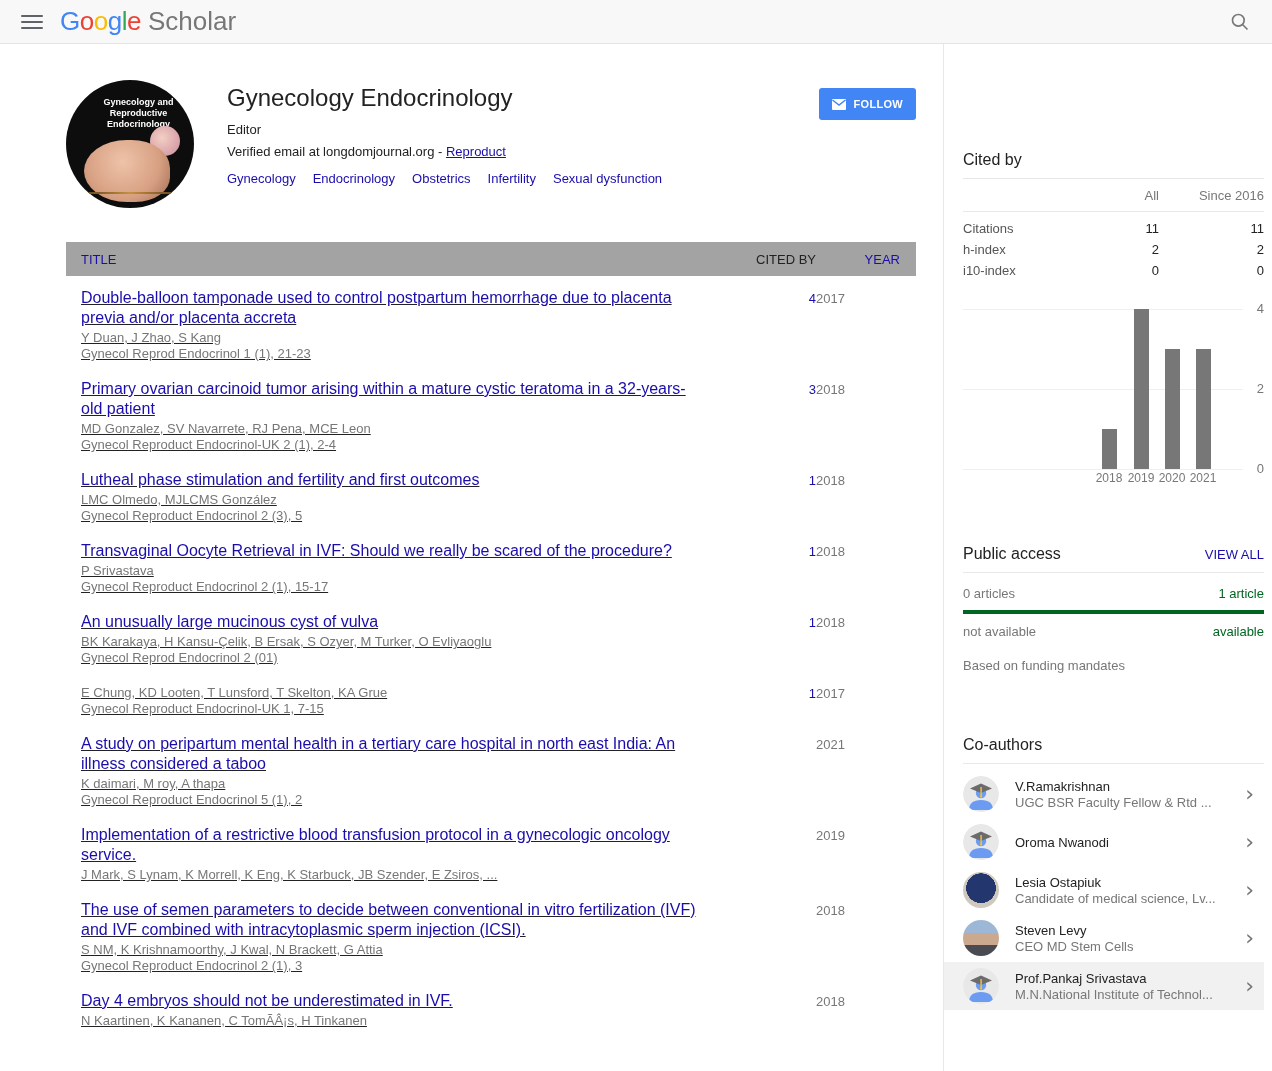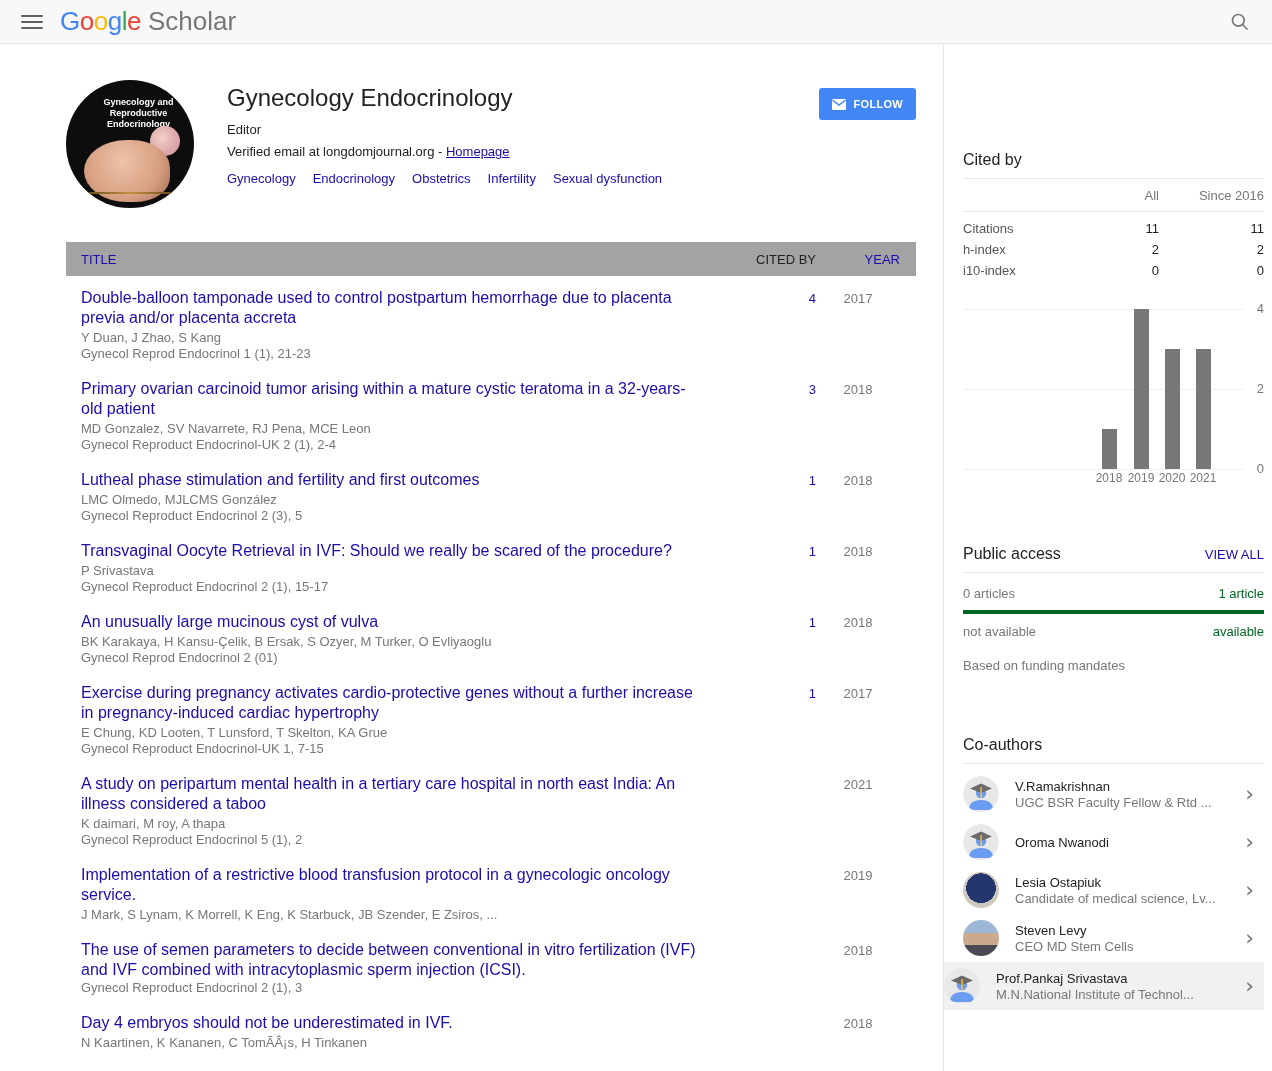--- a/index.html
+++ b/index.html
@@ -50,26 +50,26 @@
     display:flex; align-items:center; gap:8px; padding:0 13px; cursor:pointer; }
 
   
   .tbl-head { margin-top:34px; background:#a3a3a3; height:34px; display:flex;
     align-items:center; padding:0 16px 0 15px; }
   .tbl-head .h-title { flex:1; font-size:13px; color:#1a0dab; cursor:pointer; }
   .tbl-head .h-cited { width:90px; text-align:right; font-size:13px; color:#222; cursor:pointer; }
   .tbl-head .h-year  { width:84px; text-align:right; font-size:13px; color:#1a0dab; cursor:pointer; }
   .rows { padding:12px 16px 0 15px; }
   .row { display:flex; margin-bottom:17px; }
-  .row .cell-main { flex:1; padding-right:20px; }
+  .row .cell-main { flex:1; padding-right:20px;text-decoration:underline; }
   .row .a-title { font-size:16px; color:#1a0dab; line-height:20px; display:inline; }
   .row .a-authors, .row .a-venue { font-size:13px; color:#777; line-height:16px; }
   .row .a-authors { margin-top:2px; }
   .row .cell-cited { width:90px; text-align:right; font-size:13px; color:#1a0dab; padding-top:3px; }
-  .row .cell-year  { width:84px; text-align:center; font-size:13px; color:#777; padding-top:3px; }
+  .row .cell-year  { width:84px; text-align:left; font-size:13px; color:#777; padding-top:3px; }
 
   
   .gmop { display:block; width:100%; height:29px; background:#fff; border:1px solid #4285f4;
     color:#4285f4; font-size:13px; text-align:center; line-height:27px; cursor:pointer;
     border-radius:1px; }
   .sb-h { font-size:16px; color:#222; }
   .sb-rule { border:none; border-top:1px solid #e8e8e8; margin-top:9px; }
 
   .citedby { margin-top:64px; }
   .stats { width:100%; border-collapse:collapse; font-size:13px; }
@@ -100,21 +100,21 @@
   .pa-counts .right { color:#006621; }
   .pa-bar { height:4px; background:#006621; margin-top:9px; }
   .pa-avail { display:flex; font-size:13px; margin-top:10px; }
   .pa-avail .left { flex:1; color:#777; }
   .pa-avail .right { color:#006621; }
   .pa-note { font-size:13px; color:#777; margin-top:19px; }
 
   .coauthors { margin-top:63px; }
   .ca-list { margin-top:6px; margin-left:-19px; padding-left:19px; }
   .ca-row { display:flex; align-items:center; height:48px; padding-right:6px; cursor:pointer; }
-  .ca-row.hl { background:#f1f1f1; margin-left:-19px; }
+  .ca-row.hl { background:#f1f1f1; margin-left:-19px; padding-left:19px; }
   .ca-ava { width:36px; height:36px; border-radius:50%; flex:none; overflow:hidden; }
   .ca-txt { margin-left:16px; flex:1; min-width:0; }
   .ca-name { font-size:13px; color:#222; white-space:nowrap; overflow:hidden;
     text-overflow:ellipsis; }
   .ca-aff { font-size:13px; color:#777; white-space:nowrap; overflow:hidden;
     text-overflow:ellipsis; margin-top:1px; }
   .ca-chev { color:#757575; font-size:22px; line-height:22px; flex:none; padding:0 4px;
     font-family:"DejaVu Sans",sans-serif; }
 </style>
 </head>
@@ -147,21 +147,21 @@
       <div class="avatar">
         <div class="cov-title">Gynecology and Reproductive Endocrinology</div>
         <div class="cov-inset"></div>
         <div class="cov-baby"></div>
         <div class="cov-line"></div>
       </div>
       <div class="profile-info">
         <div class="profile-name">Gynecology Endocrinology</div>
         <div class="profile-role">Editor</div>
         <div class="profile-verified">
-          <span>Verified email at longdomjournal.org - </span><a>Homepage</a>
+          <span>Verified email at longdomjournal.org - </span><a>Reproduct</a>
         </div>
         <div class="profile-tags" id="profile-tags"><a>Gynecology</a><a>Endocrinology</a><a>Obstetrics</a><a>Infertility</a><a>Sexual dysfunction</a></div>
       </div>
       <button class="follow-btn">
         <svg width="14" height="11" viewBox="0 0 14 11">
           <rect x="0" y="0" width="14" height="11" rx="1" fill="#fff"></rect>
           <path d="M0.5 1 L7 6 L13.5 1" stroke="#4285f4" stroke-width="1.4" fill="none"></path>
         </svg>
         <span>FOLLOW</span>
       </button>
@@ -214,21 +214,20 @@
     <div class="cell-main">
       <a class="a-title">An unusually large mucinous cyst of vulva</a>
       <div class="a-authors">BK Karakaya, H Kansu-Çelik, B Ersak, S Ozyer, M Turker, O Evliyaoglu</div>
       <div class="a-venue">Gynecol Reprod Endocrinol 2 (01)</div>
     </div>
     <a class="cell-cited">1</a>
     <div class="cell-year">2018</div>
   </div>
   <div class="row">
     <div class="cell-main">
-      <a class="a-title">Exercise during pregnancy activates cardio-protective genes without a further increase in pregnancy-induced cardiac hypertrophy</a>
       <div class="a-authors">E Chung, KD Looten, T Lunsford, T Skelton, KA Grue</div>
       <div class="a-venue">Gynecol Reproduct Endocrinol-UK 1, 7-15</div>
     </div>
     <a class="cell-cited">1</a>
     <div class="cell-year">2017</div>
   </div>
   <div class="row">
     <div class="cell-main">
       <a class="a-title">A study on peripartum mental health in a tertiary care hospital in north east India: An illness considered a taboo</a>
       <div class="a-authors">K daimari, M roy, A thapa</div>
@@ -241,20 +240,21 @@
     <div class="cell-main">
       <a class="a-title">Implementation of a restrictive blood transfusion protocol in a gynecologic oncology service.</a>
       <div class="a-authors">J Mark, S Lynam, K Morrell, K Eng, K Starbuck, JB Szender, E Zsiros, ...</div>
     </div>
     <a class="cell-cited"></a>
     <div class="cell-year">2019</div>
   </div>
   <div class="row">
     <div class="cell-main">
       <a class="a-title">The use of semen parameters to decide between conventional in vitro fertilization (IVF) and IVF combined with intracytoplasmic sperm injection (ICSI).</a>
+      <div class="a-authors">S NM, K Krishnamoorthy, J Kwal, N Brackett, G Attia</div>
       <div class="a-venue">Gynecol Reproduct Endocrinol 2 (1), 3</div>
     </div>
     <a class="cell-cited"></a>
     <div class="cell-year">2018</div>
   </div>
   <div class="row">
     <div class="cell-main">
       <a class="a-title">Day 4 embryos should not be underestimated in IVF.</a>
       <div class="a-authors">N Kaartinen, K Kananen, C TomÃÂ¡s, H Tinkanen</div>
       

